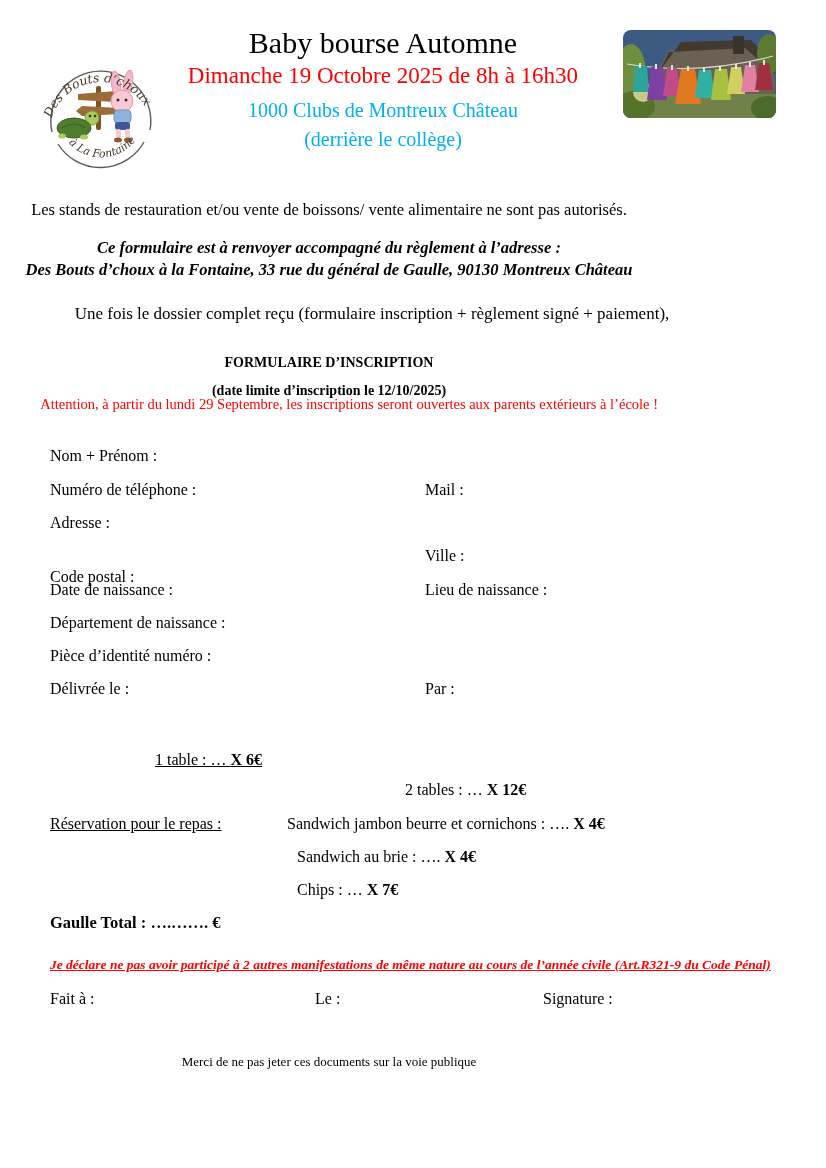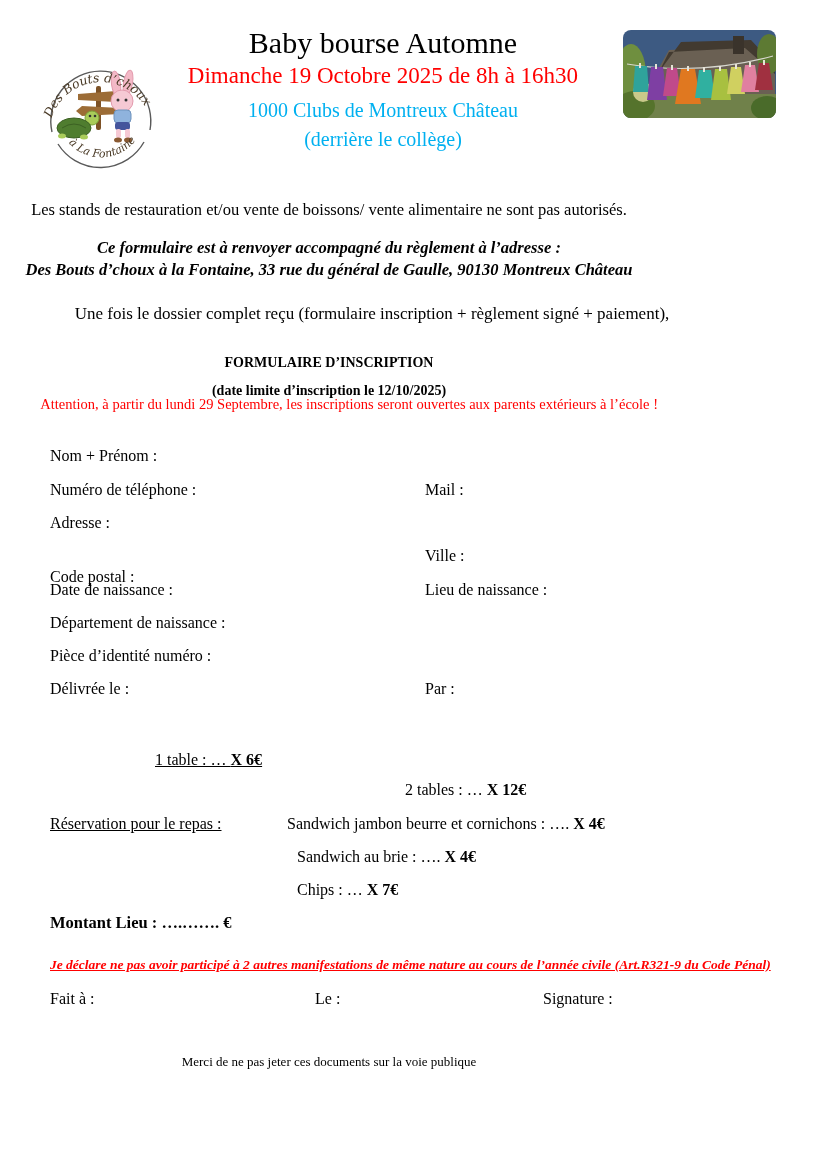--- a/index.html
+++ b/index.html
@@ -162,21 +162,21 @@
 
 
   <div class="abs field" style="left:155px;top:751px;text-decoration:underline;"><span>1 table : … </span><span class="price">X 6€</span></div>
   <div class="abs field" style="left:405px;top:781px;"><span>2 tables : … </span><span class="price">X 12€</span></div>
 
   <div class="abs col1 field u" style="top:815px;">Réservation pour le repas : </div>
   <div class="abs field" style="left:287px;top:815px;"><span>Sandwich jambon beurre et cornichons : …. </span><span class="price">X 4€</span></div>
   <div class="abs field" style="left:297px;top:848px;"><span>Sandwich au brie : …. </span><span class="price">X 4€</span></div>
   <div class="abs field" style="left:297px;top:881px;"><span>Chips : … </span><span class="price">X 7€</span></div>
 
-  <div class="abs col1 total" style="top:913px;">Montant Lieu : ….……. €</div>
+  <div class="abs col1 total" style="top:913px;">Gaulle Total : ….……. €</div>
 
   <div class="abs col1 declaration" style="top:957px;">Je déclare ne pas avoir participé à 2 autres manifestations de même nature au cours de l’année civile (Art.R321-9 du Code Pénal)</div>
 
   <div class="abs field" style="left:50px;top:990px;">Fait à :</div>
   <div class="abs field" style="left:315px;top:990px;">Le :</div>
   <div class="abs field" style="left:543px;top:990px;">Signature :</div>
 
   <div class="abs centered footer-note" style="top:1054px;">Merci de ne pas jeter ces documents sur la voie publique</div>
 
 </div>

